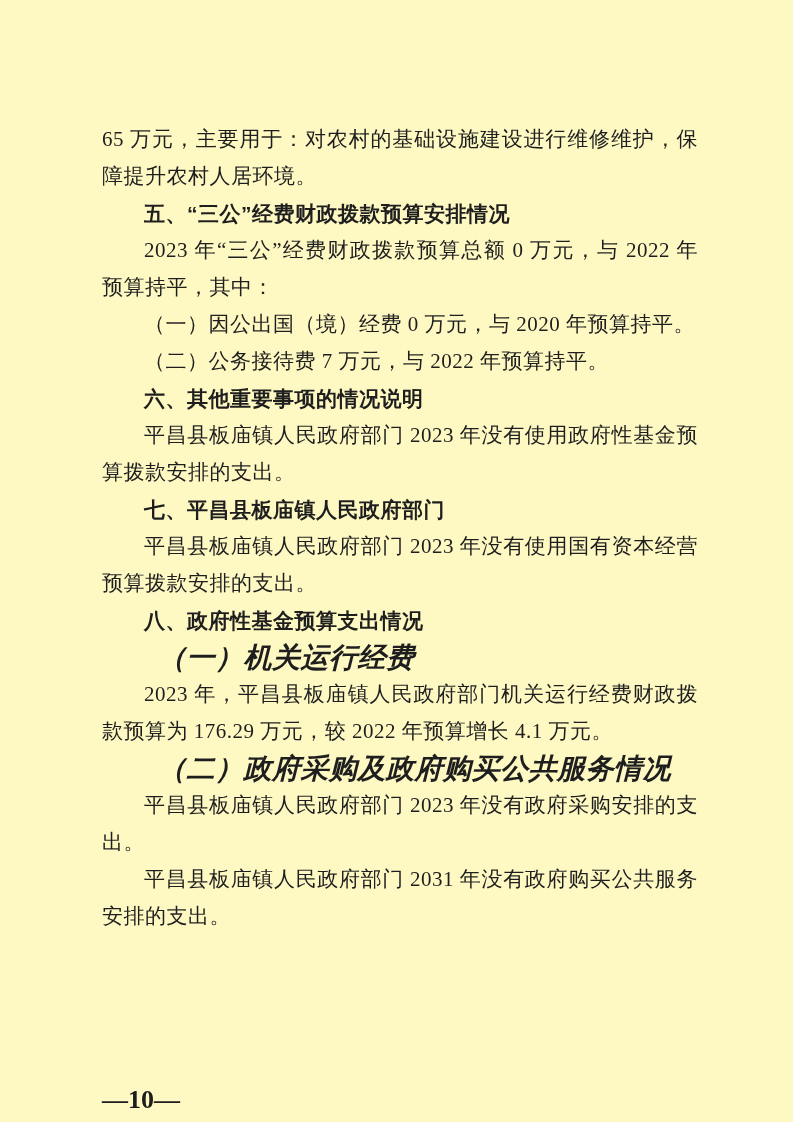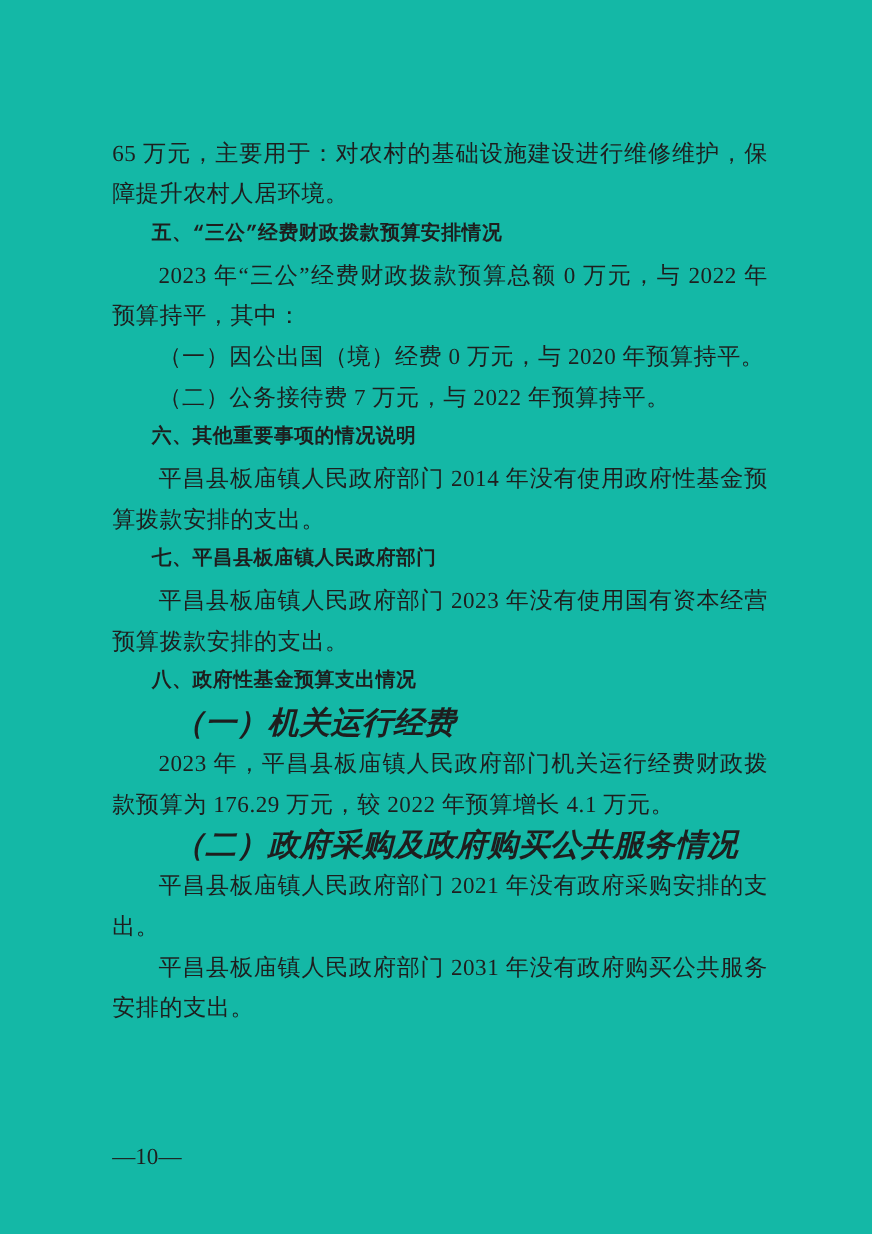--- a/index.html
+++ b/index.html
@@ -5,21 +5,21 @@
   html, body {
     margin: 0;
     padding: 0;
     background: #e8e8e8;
   }
   .page {
     position: relative;
     width: 793px;
     height: 1122px;
     margin: 0 auto;
-    background: #14b8a6;
+    background: #fef9c3;
     overflow: hidden;
     color: #1e1e1e;
   }
   .content {
     position: absolute;
     left: 102px;
     top: 121px;
     width: 596px;
   }
   .para {
@@ -28,56 +28,57 @@
     font-size: 21px;
     line-height: 37px;
     text-align: justify;
     letter-spacing: 0.5px;
     word-break: break-all;
   }
   .indent {
     text-indent: 2em;
   }
   .h-hei {
-    font-family: Liberation Mono, monospace;
+    font-family: Liberation Sans, sans-serif;
     font-weight: 700;
-    font-size: 18px;
+    font-size: 21px;
     letter-spacing: 0.5px;
   }
   .h-kai {
     font-weight: 700;
     font-style: italic;
     font-size: 28px;
   }
   .footer {
     position: absolute;
     left: 102px;
-    top: 1036px;
+    top: 1085px;
     font-family: "Liberation Serif", "DejaVu Serif", serif;
-    font-size: 21px;
+    font-size: 26px;
     line-height: 30px;
     color: #1e1e1e;
+    font-weight: bold;
   }
 </style>
 </head>
 <body>
 
 <div class="page">
   <div class="content">
     <p class="para">65 万元，主要用于：对农村的基础设施建设进行维修维护，保障提升农村人居环境。</p>
     <p class="para indent h-hei">五、“三公”经费财政拨款预算安排情况</p>
     <p class="para indent">2023 年“三公”经费财政拨款预算总额 0 万元，与 2022 年预算持平，其中：</p>
     <p class="para indent">（一）因公出国（境）经费 0 万元，与 2020 年预算持平。</p>
     <p class="para indent">（二）公务接待费 7 万元，与 2022 年预算持平。</p>
     <p class="para indent h-hei">六、其他重要事项的情况说明</p>
-    <p class="para indent">平昌县板庙镇人民政府部门 2014 年没有使用政府性基金预算拨款安排的支出。</p>
+    <p class="para indent">平昌县板庙镇人民政府部门 2023 年没有使用政府性基金预算拨款安排的支出。</p>
     <p class="para indent h-hei">七、平昌县板庙镇人民政府部门</p>
     <p class="para indent">平昌县板庙镇人民政府部门 2023 年没有使用国有资本经营预算拨款安排的支出。</p>
     <p class="para indent h-hei">八、政府性基金预算支出情况</p>
     <p class="para indent h-kai">（一）机关运行经费</p>
     <p class="para indent">2023 年，平昌县板庙镇人民政府部门机关运行经费财政拨款预算为 176.29 万元，较 2022 年预算增长 4.1 万元。</p>
     <p class="para indent h-kai">（二）政府采购及政府购买公共服务情况</p>
-    <p class="para indent">平昌县板庙镇人民政府部门 2021 年没有政府采购安排的支出。</p>
+    <p class="para indent">平昌县板庙镇人民政府部门 2023 年没有政府采购安排的支出。</p>
     <p class="para indent">平昌县板庙镇人民政府部门 2031 年没有政府购买公共服务安排的支出。</p>
   </div>
 
   <div class="footer">—10—</div>
 </div>
 
 </body></html>

